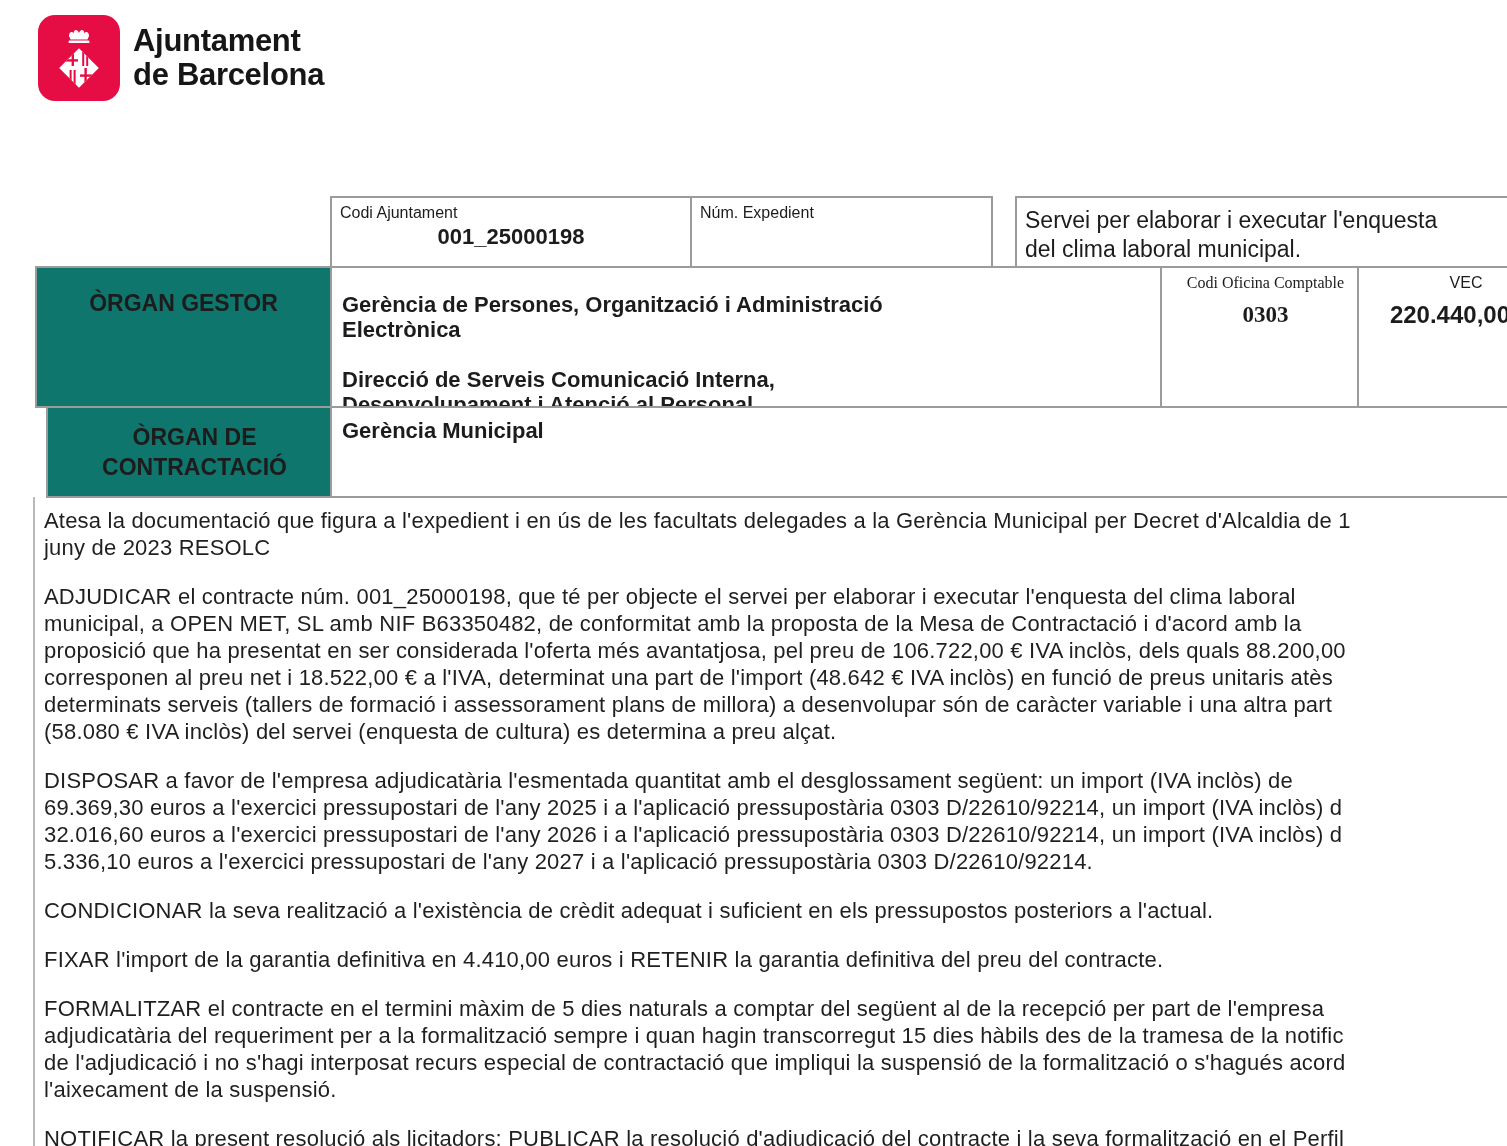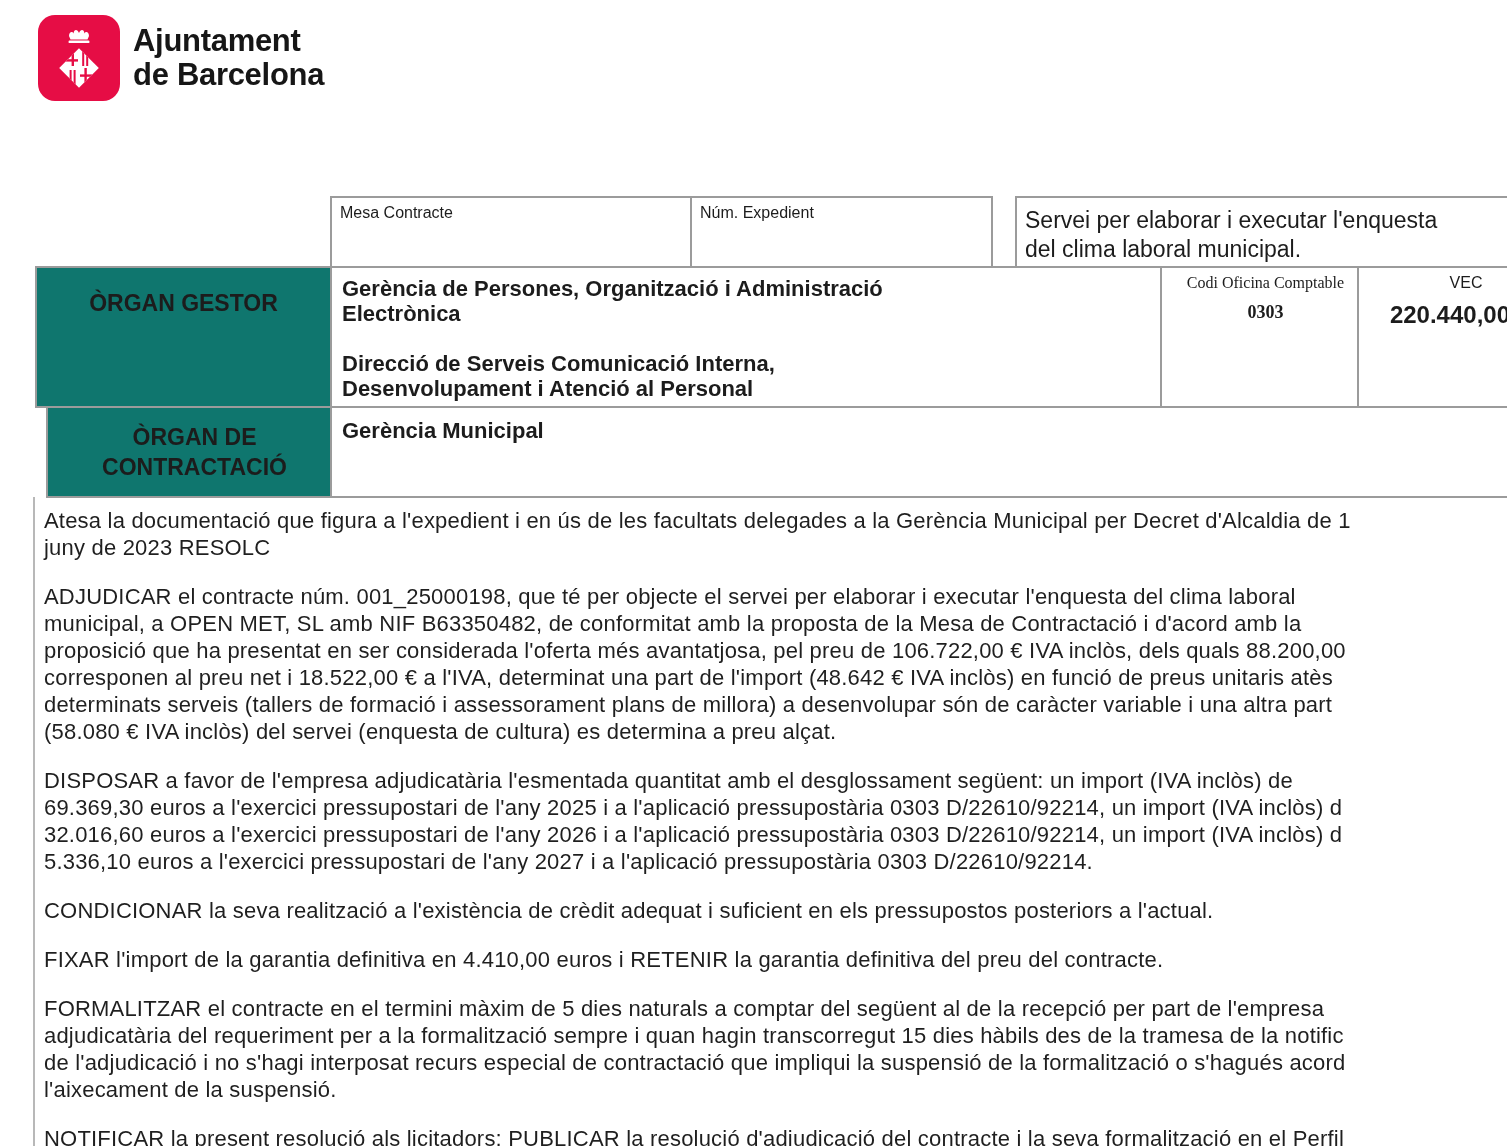--- a/index.html
+++ b/index.html
@@ -23,24 +23,24 @@
   .cell.gray{background:#0f766e;}
   .small-label{font-size:16px;color:#1c1c1c;padding:6px 8px 0 8px;}
   .r1a{left:330px;top:196px;width:362px;height:72px;}
   .r1a .val{font-size:22px;font-weight:bold;text-align:center;margin-top:2px;}
   .r1b{left:690px;top:196px;width:303px;height:72px;}
   .r1c{left:1015px;top:196px;width:560px;height:72px;}
   .r1c .obj{font-size:23px;line-height:29px;padding:8px 0 0 8px;white-space:pre;}
   .r2a{left:35px;top:266px;width:297px;height:142px;}
   .r2a .hdr{font-size:23px;font-weight:bold;text-align:center;margin-top:22px;}
   .r2b{left:330px;top:266px;width:837px;height:142px;}
-  .r2b .val{font-size:22px;font-weight:bold;line-height:25px;padding:8px 0 0 10px;white-space:pre;}
+  .r2b .val{font-size:22px;font-weight:bold;line-height:25px;padding:24px 0 0 10px;white-space:pre;}
   .r2c{left:1160px;top:266px;width:211px;height:142px;font-family:Liberation Serif, serif;}
   .r2c .small-label{text-align:center;padding:6px 4px 0 4px;}
-  .r2c .val{font-size:18px;font-weight:bold;text-align:center;margin-top:10px;}
+  .r2c .val{font-size:23px;font-weight:bold;text-align:center;margin-top:10px;}
   .r2d{left:1357px;top:266px;width:218px;height:142px;}
   .r2d .small-label{text-align:center;}
   .r2d .val{font-size:24px;font-weight:bold;text-align:right;padding-right:63px;margin-top:9px;}
   .r3a{left:46px;top:406px;width:297px;height:92px;}
   .r3a .hdr{font-size:23px;font-weight:bold;text-align:center;line-height:30px;margin-top:14px;white-space:pre;}
   .r3b{left:330px;top:406px;width:1245px;height:92px;}
   .r3b .val{font-size:22px;font-weight:bold;padding:10px 0 0 10px;}
   
   .doc-body{
     position:absolute;left:33px;top:497px;width:1560px;height:700px;
@@ -79,21 +79,22 @@
 
       <rect x="42" y="60.4" width="12" height="2.4" fill="#e60d45"></rect>
       <rect x="46.4" y="54" width="2.4" height="14" fill="#e60d45"></rect>
     </g>
   </svg>
 </div>
 <div class="logo-text">Ajuntament
 de Barcelona</div>
 
 <div class="cell r1a">
-  <div class="small-label">Mesa Contracte</div>
+  <div class="small-label">Codi Ajuntament</div>
+  <div class="val">001_25000198</div>
 </div>
 
 <div class="cell r1b">
   <div class="small-label">Núm. Expedient</div>
 </div>
 
 <div class="cell r1c">
   <div class="obj">Servei per elaborar i executar l'enquesta
 del clima laboral municipal.</div>
 </div>

